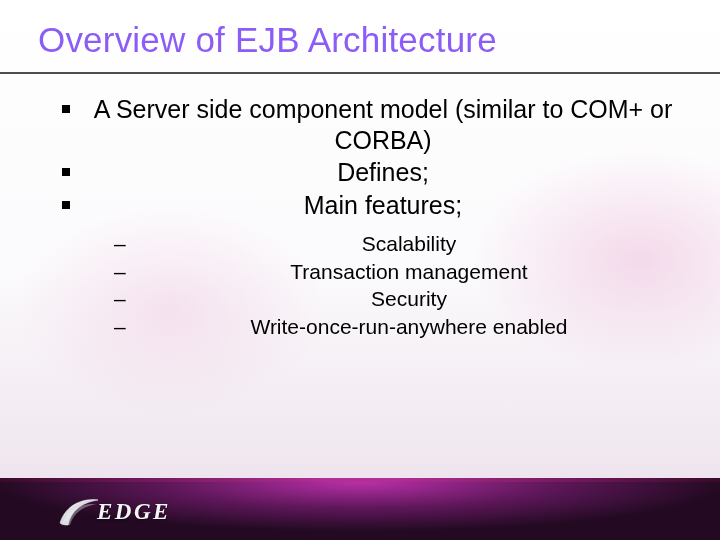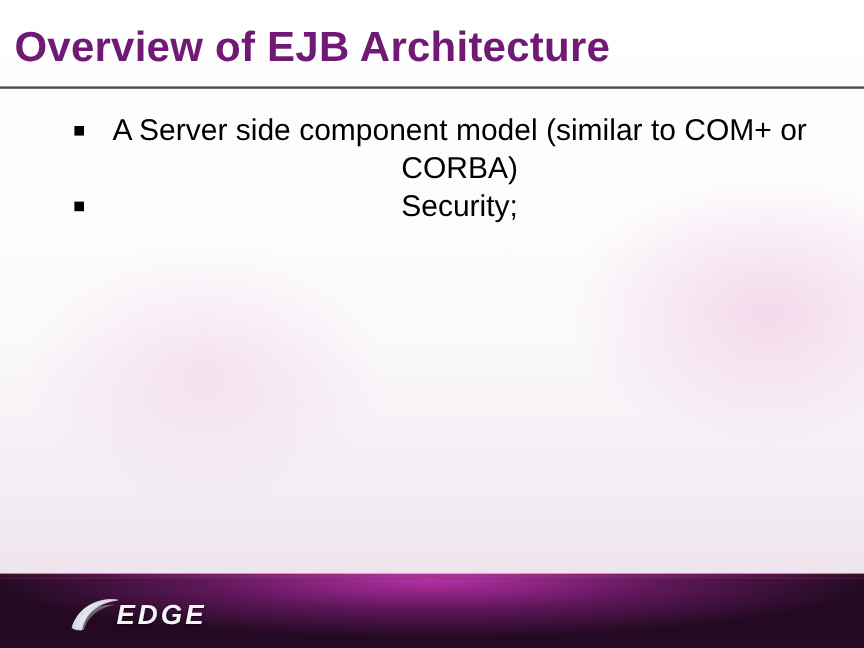--- a/index.html
+++ b/index.html
@@ -8,25 +8,25 @@
     font-family: Tahoma, Verdana, Arial, sans-serif;
     background:
       radial-gradient(ellipse 240px 160px at 640px 260px, rgba(238,190,220,0.55), rgba(238,190,220,0) 70%),
       radial-gradient(ellipse 220px 150px at 170px 310px, rgba(240,200,225,0.45), rgba(240,200,225,0) 70%),
       linear-gradient(#ffffff 0%, #fbfafc 50%, #f2eaf1 80%, #e9dce8 100%);
     position: relative;
     color: #000;
   }
   .title {
     position: absolute;
-    left: 12px;
+    left: 38px;
     top: 20px;
     font-size: 35px;
-    color: #701a75;
-    font-weight: 700;
+    color: #8b5cf6;
+    font-weight: 400;
     letter-spacing: 0.2px;
   }
   .underline {
     position: absolute;
     left: 0; right: 0;
     top: 72px;
     height: 2px;
     background: #4a4d52;
   }
   .content {
@@ -89,41 +89,50 @@
     position: absolute;
     left: 56px;
     bottom: 7px;
     width: 180px;
     height: 42px;
     display: flex;
     align-items: center;
   }
   .logo svg { display: block; }
   .logo-text {
-    font-family: Liberation Sans, sans-serif;
+    font-family: Liberation Serif, serif;
     font-style: italic;
     font-weight: 800;
     font-size: 23px;
     letter-spacing: 2.5px;
     color: #f5f5f7;
     margin-left: -3px;
     text-shadow: 0 1px 2px rgba(0,0,0,.6);
   }
 </style>
 </head>
 <body>
 
 <div class="title">Overview of EJB Architecture</div>
 <div class="underline"></div>
 
 <div class="content">
   <ul class="lvl1">
     <li><span>A Server side component model (similar to COM+ or CORBA)</span></li>
     <li>
-      <span>Security;</span>
+      <span>Defines;</span>
+    </li>
+    <li>
+      <span>Main features;</span>
+      <ul class="lvl2">
+        <li><span>Scalability</span></li>
+        <li><span>Transaction management</span></li>
+        <li><span>Security</span></li>
+        <li><span>Write-once-run-anywhere enabled</span></li>
+      </ul>
     </li>
   </ul>
 </div>
 
 <div class="footer">
   <div class="thinbar"></div>
   <div class="mainbar"></div>
   <div class="logo">
     <svg width="44" height="34" viewBox="0 0 44 34">
       <defs>

